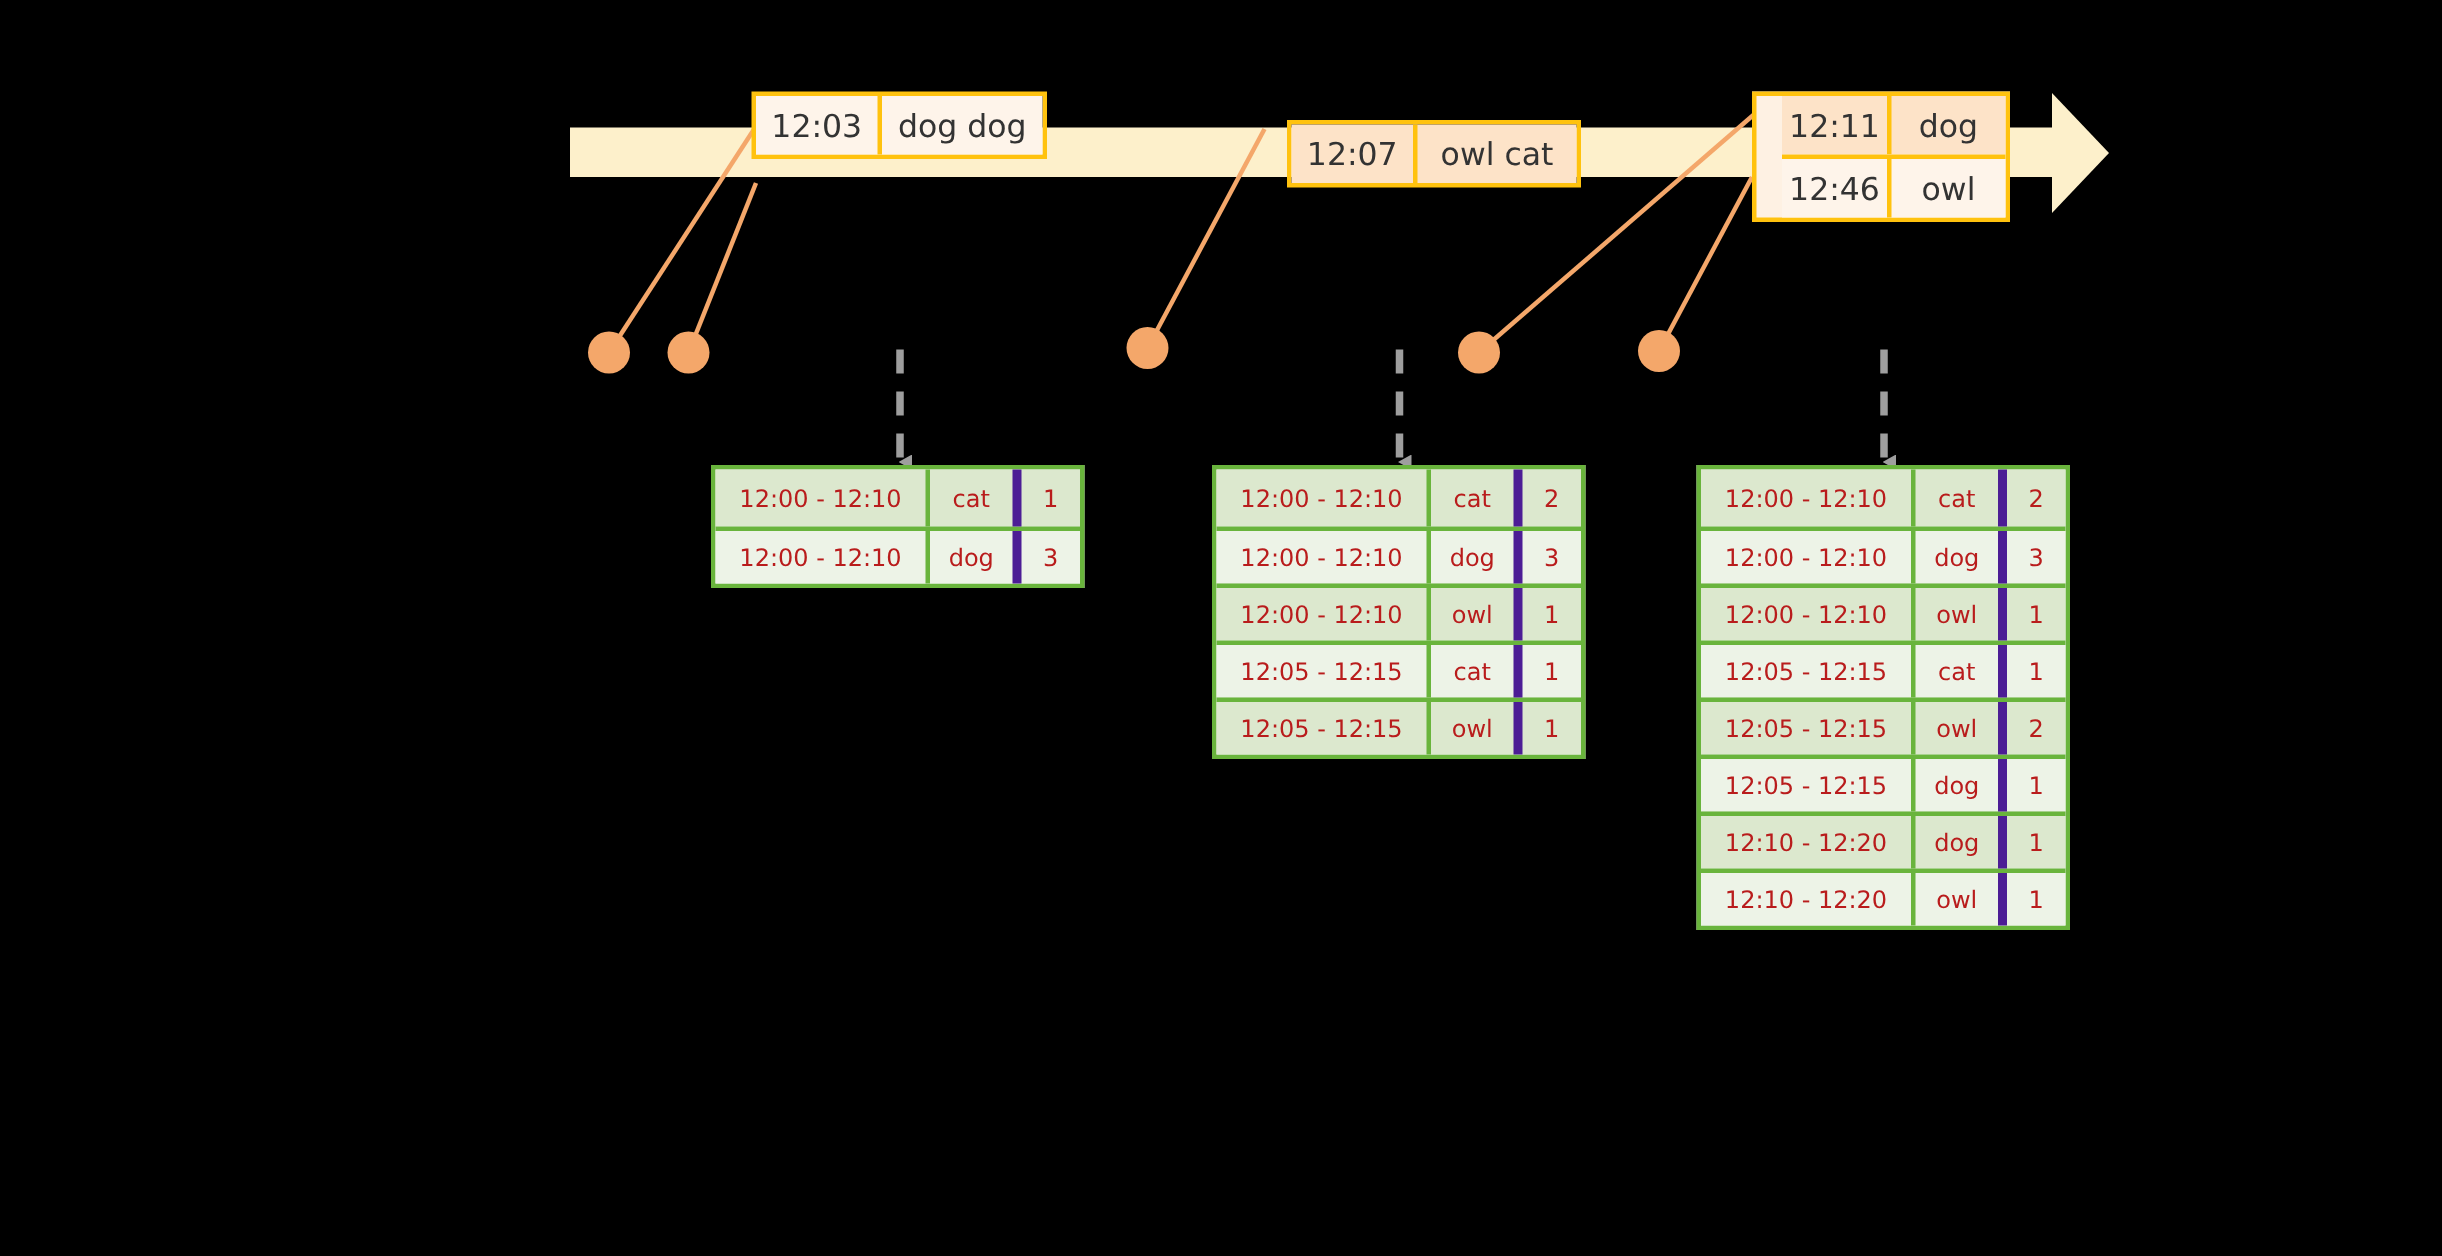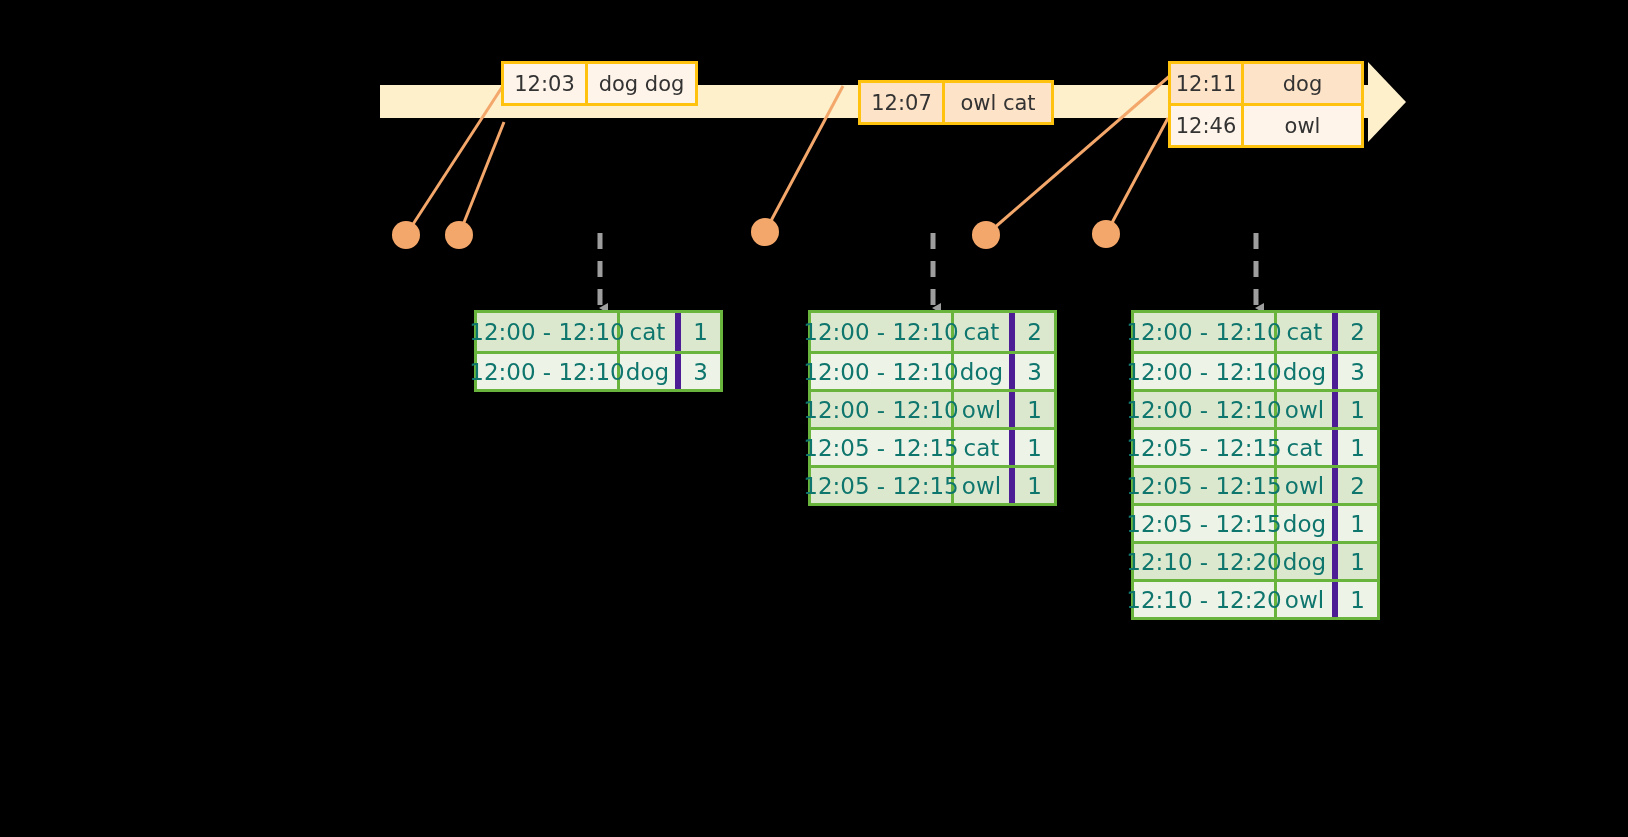--- a/index.html
+++ b/index.html
@@ -87,21 +87,21 @@
     padding: 0 14px;
   }
 
   #event-box-1 { left: 501px; top: 61px; width: 197px; }
   #event-box-1 .event-time { width: 84px; }
   #event-box-1 .event-words { width: 107px; }
 
   #event-box-2 { left: 858px; top: 80px; width: 196px; }
   #event-box-2 .event-time { width: 84px; }
 
-  #event-box-3 { left: 1168px; top: 61px; width: 196px; }
+  #event-box-3 { left: 1168px; top: 61px; width: 172px; padding-left: 17px; }
   #event-box-3 .event-time { width: 73px; }
 
   
   .result-table {
     position: absolute;
     border: 3px solid #69B43C;
     box-sizing: border-box;
     background: #EDF3E7;
   }
   .result-row {
@@ -112,22 +112,22 @@
   .result-row + .result-row {
     border-top: 3px solid #69B43C;
   }
   .result-row.shade-a { background: #DCE8CE; }
   .result-row.shade-b { background: #EDF3E7; }
 
   .cell-window, .cell-word, .cell-count {
     display: flex;
     align-items: center;
     justify-content: center;
-    font-size: 23px;
-    color: #0f766e;
+    font-size: 16px;
+    color: #b91c1c;
     box-sizing: border-box;
     white-space: nowrap;
   }
   .cell-window {
     border-right: 3px solid #69B43C;
   }
   .cell-word {
     border-right: 6px solid #4c1d95;
   }
   .cell-count { }

